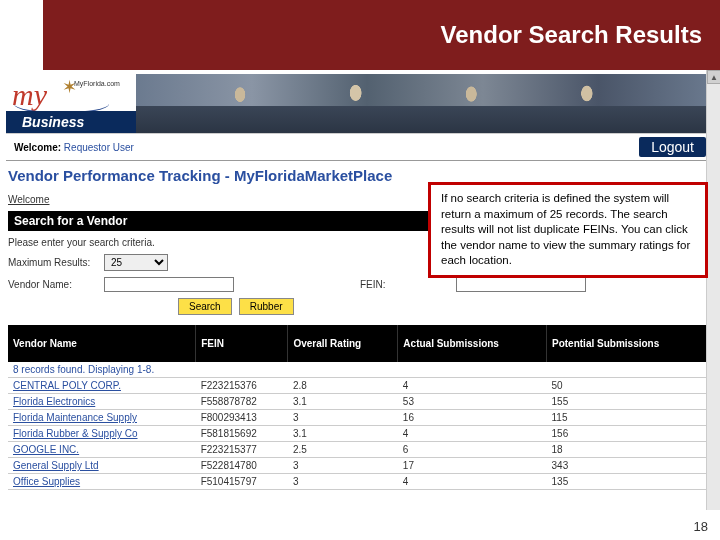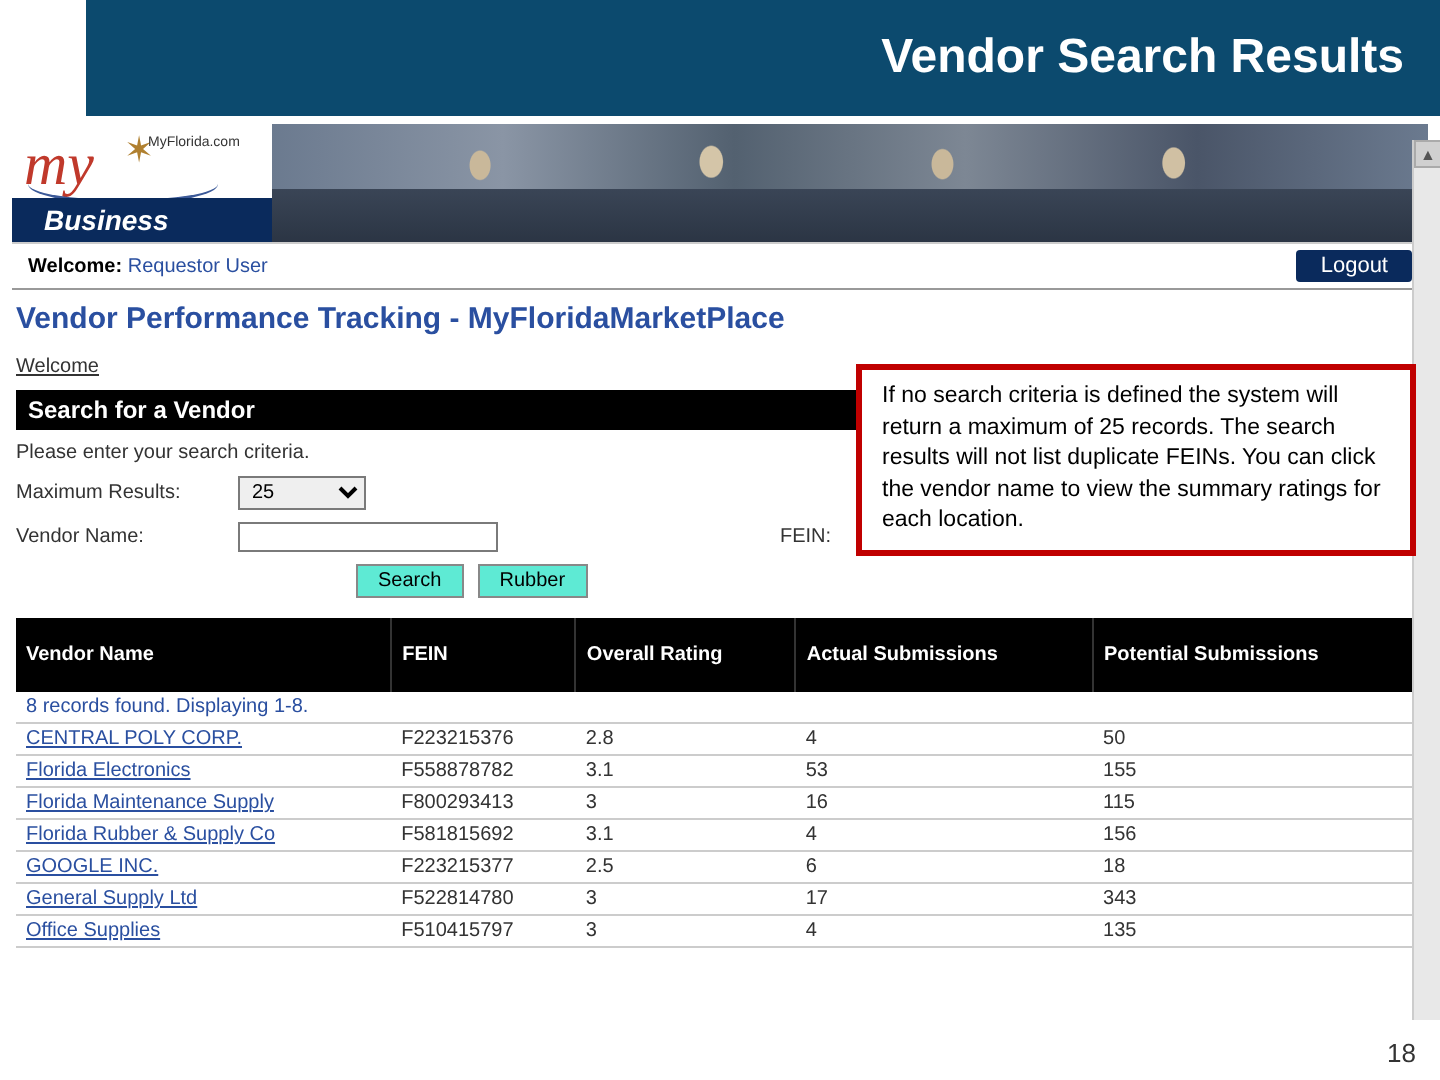--- a/index.html
+++ b/index.html
@@ -6,22 +6,22 @@
   body {
     width: 720px;
     height: 540px;
     font-family: Arial, sans-serif;
     font-size: 11px;
     background: #fff;
     position: relative;
     overflow: hidden;
   }
   .title-bar {
-    background: #0c4a6e;
-    height: 58px;
+    background: #7f1d1d;
+    height: 70px;
     display: flex;
     align-items: center;
     justify-content: flex-end;
     padding-right: 18px;
     margin-left: 43px;
   }
   .title-bar h1 {
     color: #fff;
     font-size: 24px;
     font-weight: bold;
@@ -91,21 +91,21 @@
     border-bottom: 1px solid #999;
     margin: 0 6px;
   }
   .welcome-row b { font-weight: bold; }
   .welcome-row .user { color: #2a4fa0; }
   .logout-btn {
     background: #0a2a5c;
     color: #fff;
     border: none;
     padding: 2px 12px;
-    font-size: 11px;
+    font-size: 14px;
     border-radius: 2px;
     cursor: pointer;
   }
   .content {
     padding: 6px 8px;
     position: relative;
   }
   .page-title {
     color: #2a4fa0;
     font-size: 15px;
@@ -115,34 +115,34 @@
   .welcome-link { font-size: 10px; color: #333; text-decoration: underline; cursor: pointer; display: inline-block; margin-bottom: 6px; }
   .search-header {
     background: #000;
     color: #fff;
     font-weight: bold;
     font-size: 12px;
     padding: 3px 6px;
     margin-bottom: 6px;
   }
   .instruct { font-size: 10px; color: #333; margin-bottom: 6px; }
-  .form-row { font-size: 10px; color: #333; margin-bottom: 6px; display: flex; align-items: center; gap: 21px; flex-wrap: wrap; }
+  .form-row { font-size: 10px; color: #333; margin-bottom: 6px; display: flex; align-items: center; gap: 6px; flex-wrap: wrap; }
   .form-row label { min-width: 90px; }
   .form-row select, .form-row input[type=text] {
     border: 1px solid #7a7a7a;
     font-size: 10px;
     padding: 1px 2px;
   }
   .form-row select { width: 64px; }
   .form-row input[type=text] { width: 130px; }
   .fein-label { margin-left: 120px; min-width: 30px; }
   .btn-row { text-align: left; padding-left: 170px; margin: 6px 0 10px 0; }
   .btn {
     border: 1px solid #888;
-    background: #5eead4;
+    background: #fde047;
     font-size: 10px;
     padding: 2px 10px;
     cursor: pointer;
     margin-right: 4px;
   }
   .callout {
     position: absolute;
     top: 182px;
     right: 12px;
     width: 280px;

